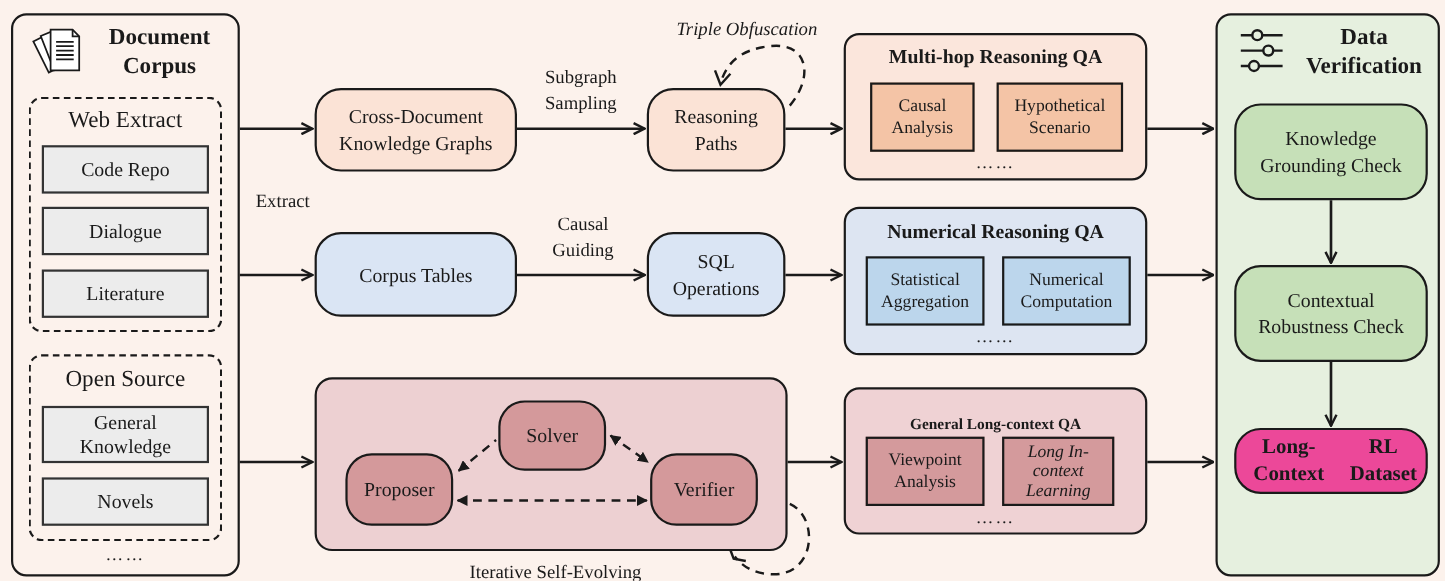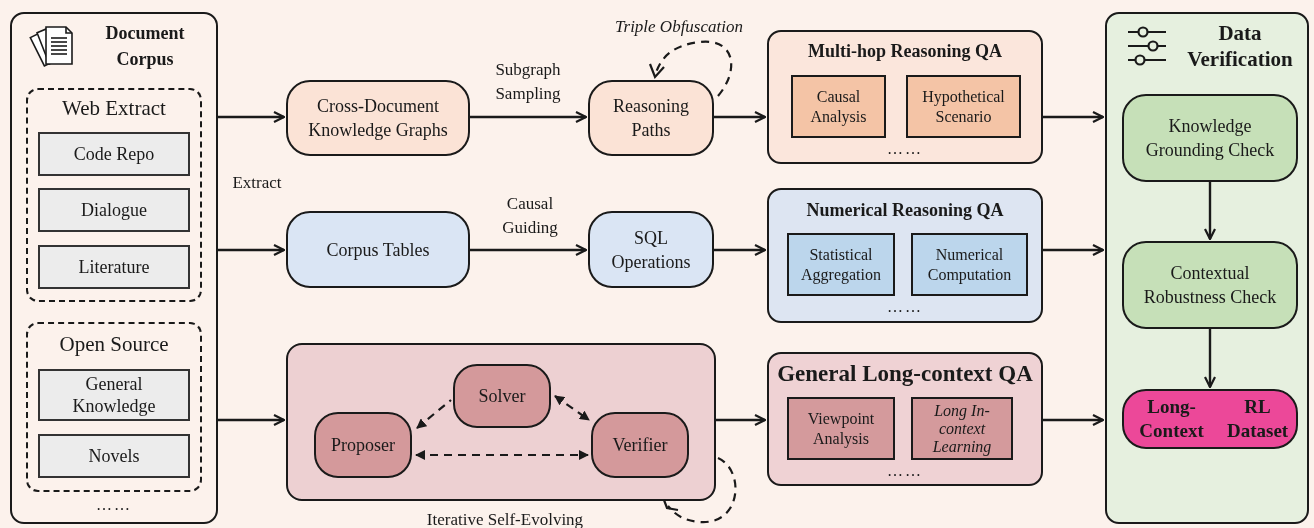--- a/index.html
+++ b/index.html
@@ -32,21 +32,21 @@
     <path d="M10 10 L22 6 L32 38 L20 42 Z" transform="rotate(-4 20 24)"></path>
     <path d="M18 5 L38 5 L44 11 L44 42 L18 42 Z"></path>
     <path d="M38 5 L38 11 L44 11" fill="none"></path>
     <line x1="23" y1="16" x2="39" y2="16"></line>
       <line x1="23" y1="20" x2="39" y2="20"></line>
     <line x1="23" y1="24" x2="39" y2="24"></line>
       <line x1="23" y1="28" x2="39" y2="28"></line>
     <line x1="23" y1="32" x2="39" y2="32"></line>
   </g>
 </svg>
-<div class="abs bold center" style="left:80px; top:18px; width:130px; height:56px; flex-direction:column; font-size:18px; line-height:26px;">
+<div class="abs bold center" style="left:80px; top:18px; width:130px; height:56px; flex-direction:column; font-size:21px; line-height:26px;">
   <span>Document</span>
   <span>Corpus</span>
 </div>
 
 <div class="abs dashed" style="left:26px; top:88px; width:176px; height:214px;"></div>
 <div class="abs center" style="left:26px; top:94px; width:176px; height:28px; font-size:21px;">Web Extract</div>
 <div class="abs src center" style="left:38px; top:132px; width:152px; height:44px;">Code Repo</div>
 <div class="abs src center" style="left:38px; top:188px; width:152px; height:44px;">Dialogue</div>
 <div class="abs src center" style="left:38px; top:245px; width:152px; height:44px;">Literature</div>
 
@@ -85,21 +85,21 @@
 <div class="abs leaf center" style="left:906px; top:75px; width:115px; height:63px; background:#f4c4a6; padding:0 8px;">Hypothetical Scenario</div>
 <div class="abs center dots" style="left:767px; top:140px; width:276px; height:18px;">……</div>
 
 <div class="abs panel" style="left:767px; top:188px; width:276px; height:135px; background:#dde5f2;"></div>
 <div class="abs bold center" style="left:767px; top:197px; width:276px; height:26px; font-size:18px;">Numerical Reasoning QA</div>
 <div class="abs leaf center" style="left:787px; top:233px; width:108px; height:63px; background:#bcd6ec; padding:0 6px;">Statistical Aggregation</div>
 <div class="abs leaf center" style="left:911px; top:233px; width:117px; height:63px; background:#bcd6ec; padding:0 6px;">Numerical Computation</div>
 <div class="abs center dots" style="left:767px; top:298px; width:276px; height:18px;">……</div>
 
 <div class="abs panel" style="left:767px; top:352px; width:276px; height:134px; background:#efd2d4;"></div>
-<div class="abs bold center" style="left:767px; top:361px; width:276px; height:26px; font-size:23px;">General Long-context QA</div>
+<div class="abs bold center" style="left:767px; top:374px; width:276px; height:26px; font-size:14px;">General Long-context QA</div>
 <div class="abs leaf center" style="left:787px; top:397px; width:108px; height:63px; background:#d49a9c; padding:0 8px;">Viewpoint Analysis</div>
 <div class="abs leaf center" style="left:911px; top:397px; width:102px; height:63px; background:#d49a9c; padding:0 18px; line-height:18px;font-style:italic;">Long In-context Learning</div>
 <div class="abs center dots" style="left:767px; top:462px; width:276px; height:18px;">……</div>
 
 <div class="abs panel" style="left:1105px; top:12px; width:204px; height:512px; background:#e6f0df;"></div>
 <svg class="abs" style="left:1126px; top:24px;" width="42" height="44" viewBox="0 0 42 44">
   <g stroke="#1a1a1a" stroke-width="2.2" fill="#e6f0df">
     <line x1="2" y1="8" x2="40" y2="8"></line>
       <circle cx="17" cy="8" r="4.5"></circle>
     <line x1="2" y1="22" x2="40" y2="22"></line>

